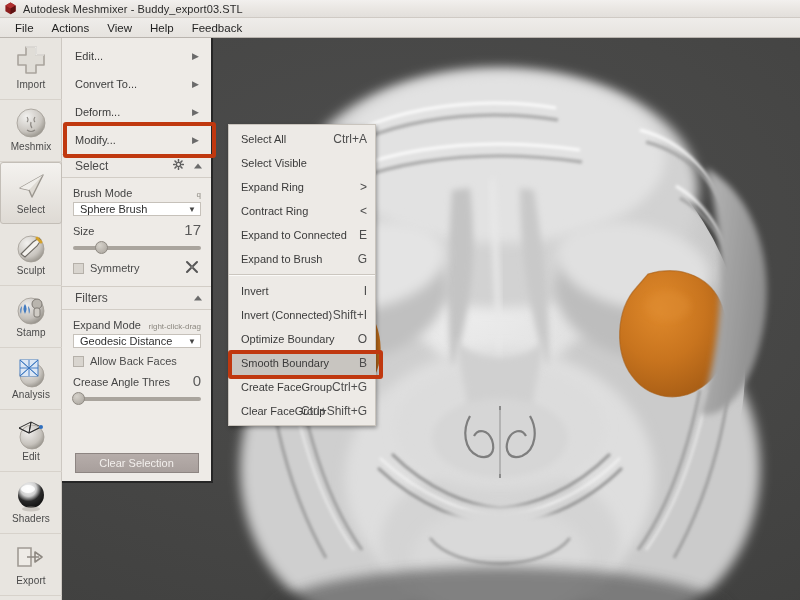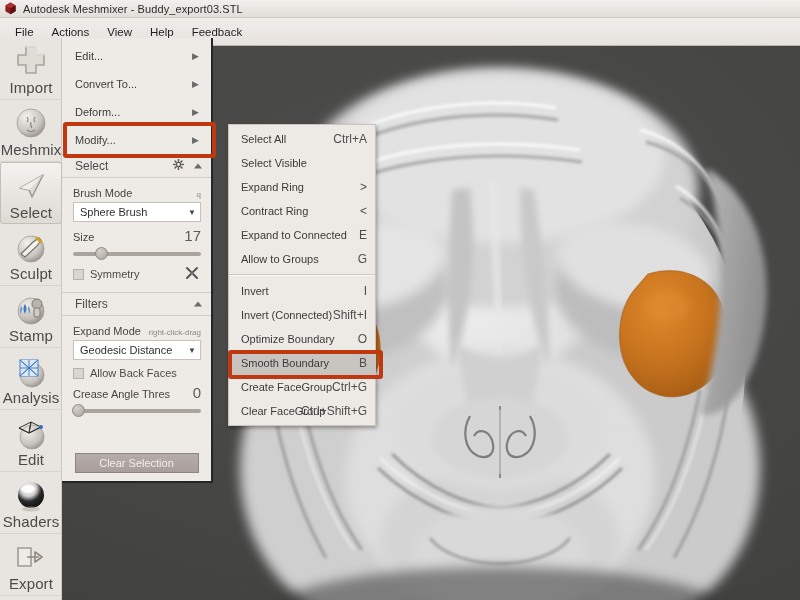--- a/index.html
+++ b/index.html
@@ -33,21 +33,21 @@
   .title-text {
     font-size: 11px;
     color: #2b2b2b;
     letter-spacing: 0.1px;
     white-space: nowrap;
   }
 
   
   .menubar {
     position: absolute; left: 0; top: 18px;
-    width: 800px; height: 28px;
+    width: 800px; height: 20px;
     background: linear-gradient(to bottom, #efedea 0%, #e6e3df 100%);
     border-bottom: 1px solid #b9b4ae;
     display: flex; align-items: center;
     box-sizing: border-box;
     padding-left: 6px;
   }
   .menubar-item {
     font-size: 11.5px;
     color: #1f1f1f;
     padding: 2px 9px;
@@ -87,21 +87,21 @@
   .tool.active {
     background: linear-gradient(to bottom,#f4f2ef,#dedad4);
     border: 1px solid #c3beb7;
     border-radius: 3px;
   }
   .tool .glyph {
     width: 40px; height: 38px;
     display: flex; align-items: center; justify-content: center;
   }
   .tool .lbl {
-    font-size: 15px;
+    font-size: 10px;
     color: #4a4a4a;
     margin-top: -1px;
     letter-spacing: 0.1px;
   }
 
   
   .propspanel {
     position: absolute;
     left: 62px; top: 38px;
     width: 151px; height: 445px;
@@ -156,21 +156,21 @@
 
   .row-label {
     display: flex; justify-content: space-between; align-items: baseline;
     font-size: 11px; color: #454545;
     margin-top: 5px; margin-bottom: 3px;
   }
   .row-label .val { font-size: 15px; color: #5a5a5a; }
   .row-label .hint { font-size: 8px; color: #8c8880; }
 
   .combo {
-    height: 20px;
+    height: 14px;
     background: #fff;
     border: 1px solid #c6c1ba;
     display: flex; align-items: center;
     padding-left: 6px; padding-right: 4px;
     font-size: 11px; color: #2f2f2f;
     justify-content: space-between;
     box-sizing: border-box;
     cursor: default;
   }
   .combo .caret { font-size: 8px; color: #444; }
@@ -682,21 +682,21 @@
     </div>
     <div class="sub-item">
       <span>Contract Ring</span>
       <span class="accel">&lt;</span>
     </div>
     <div class="sub-item">
       <span>Expand to Connected</span>
       <span class="accel">E</span>
     </div>
     <div class="sub-item">
-      <span>Allow to Groups</span>
+      <span>Expand to Brush</span>
       <span class="accel">G</span>
     </div>
 
     <div class="sub-sep"></div>
 
     <div class="sub-item">
       <span>Invert</span>
       <span class="accel">I</span>
     </div>
     <div class="sub-item">

